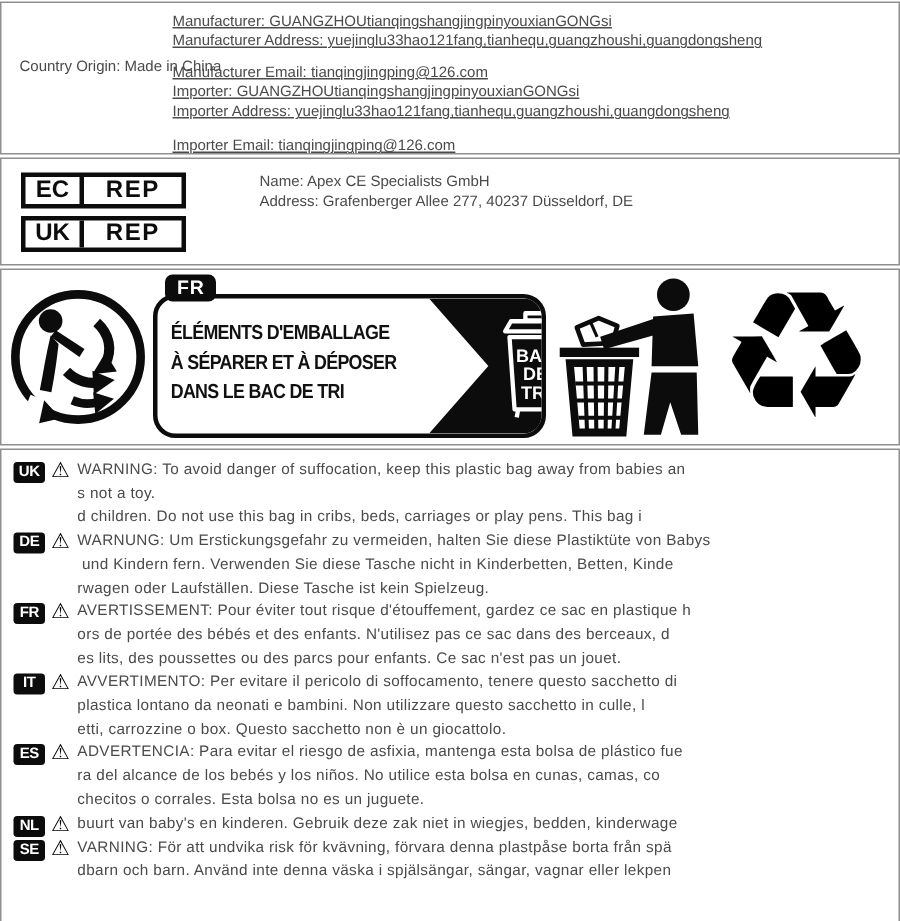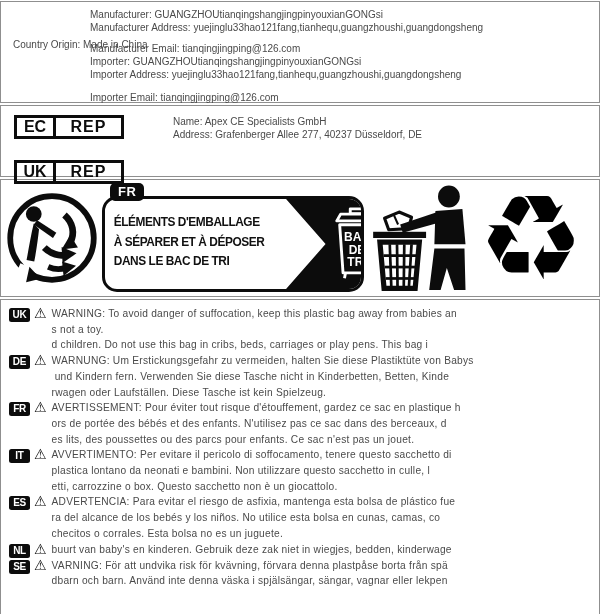--- a/index.html
+++ b/index.html
@@ -6,29 +6,29 @@
   body{
     width:600px;height:614px;overflow:hidden;background:#ffffff;
     font-family:"Liberation Sans","DejaVu Sans",sans-serif;
     color:#4a4a4a;position:relative;padding-top:1px;box-sizing:border-box;
   }
   .box{border:1px solid #8f8f8f;background:#fff;box-sizing:border-box;margin:0 0 2px 0;width:600px;}
 
   
   #sec1{height:102px;position:relative;font-size:10px;}
   #sec1 .left-label{position:absolute;left:12px;top:37px;white-space:nowrap;}
-  #sec1 .right-col{margin-left:89px;padding-top:6px;}
+  #sec1 .right-col{margin-left:114px;padding-top:6px;text-decoration:underline;}
   #sec1 .right-col div{line-height:13.3px;white-space:nowrap;}
   .mt7{margin-top:7px;} .mt10{margin-top:10px;}
 
   
   #sec2{height:72px;display:flex;padding:9px 0 0 13px;}
   .repcol{width:159px;flex:none;}
   .repbox{display:flex;border:3px solid #0c0c0c;width:110px;height:24px;box-sizing:border-box;
-          margin-bottom:21px;font-weight:bold;font-size:16px;color:#0c0c0c;}
+          margin-bottom:5px;font-weight:bold;font-size:16px;color:#0c0c0c;}
   .repbox .c1{width:36px;border-right:3px solid #0c0c0c;display:flex;align-items:center;justify-content:center;}
   .repbox .c2{flex:1;display:flex;align-items:center;justify-content:center;letter-spacing:1px;}
   .s2text div{line-height:13.3px;font-size:10px;white-space:nowrap;}
   .mt9{margin-top:9px;}
 
   
   #sec3{height:118px;display:flex;align-items:center;padding:0 3px;}
   .triman{width:96px;height:96px;flex:none;}
   .infotri{position:relative;flex:none;margin:12px 2px 0 2px;}
   .fr-tag{position:absolute;top:-13px;left:8px;background:#0c0c0c;color:#fff;font-weight:bold;

